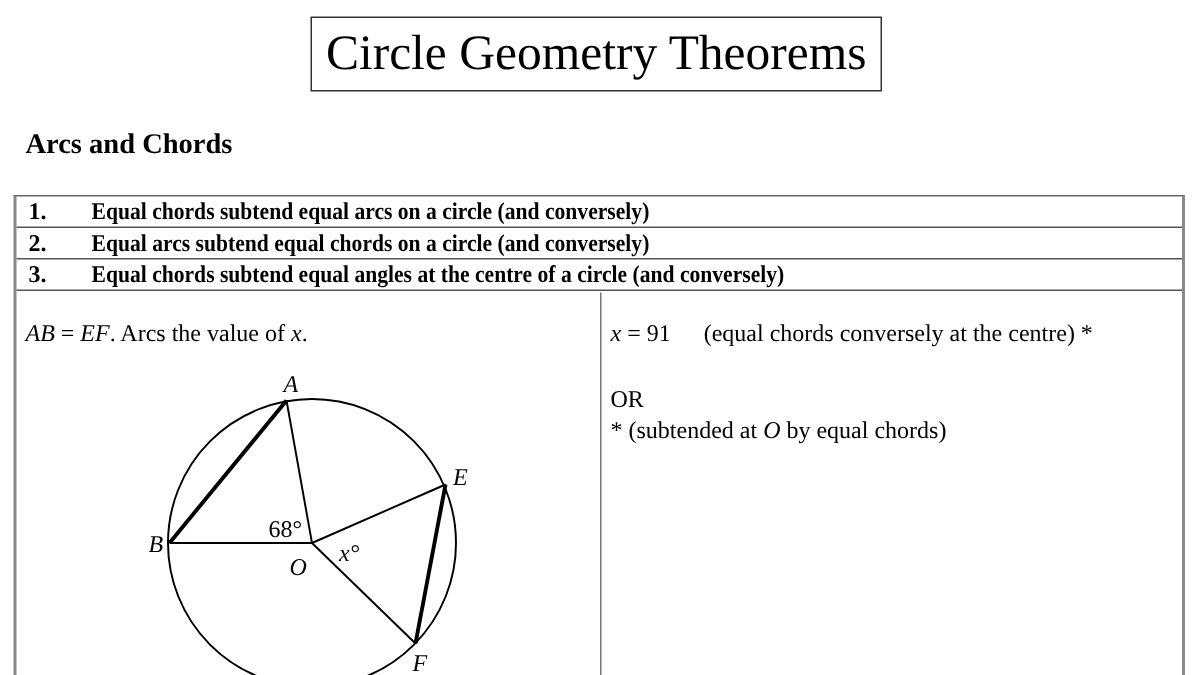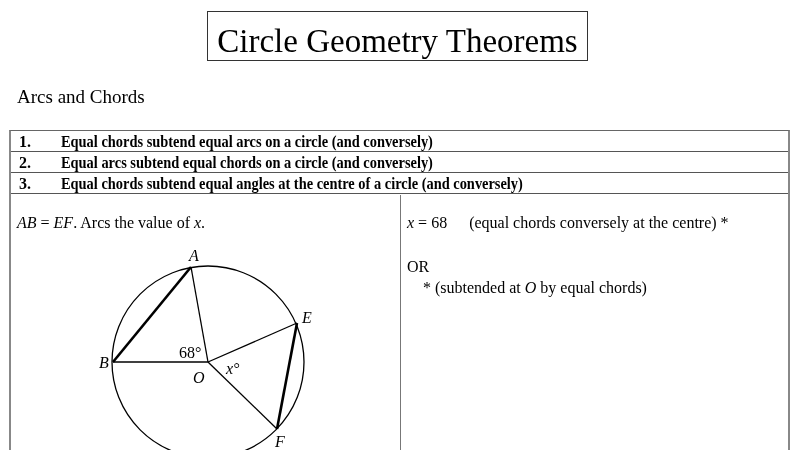--- a/index.html
+++ b/index.html
@@ -1,22 +1,22 @@
 <!DOCTYPE html>
 <html><head>
 <meta charset="utf-8">
 <style>
   html, body { margin:0; padding:0; background:#ffffff; }
   body { width:800px; height:450px; position:relative; overflow:hidden;
          font-family:"Liberation Serif", "DejaVu Serif", serif; color:#000; }
   .title-box { position:absolute; left:207px; top:11px; width:381px; height:50px;
                border:1.2px solid #333; box-sizing:border-box;
-               display:flex; align-items:flex-end; justify-content:center;
+               display:flex; align-items:center; justify-content:center;
                font-size:33px; letter-spacing:0px; }
-  .section-heading { position:absolute; left:17px; top:86px; font-size:19px; font-weight:normal; }
+  .section-heading { position:absolute; left:17px; top:86px; font-size:19px; font-weight:bold; }
   .table { position:absolute; left:9px; top:130px; width:781px; height:330px;
            border-left:2px solid #888; border-right:2px solid #888; border-top:1.5px solid #666;
            box-sizing:border-box; }
   .row { position:absolute; left:0; right:0; height:21px; border-bottom:1.5px solid #555;
          font-weight:bold; font-size:16px; line-height:21px; box-sizing:border-box;
          transform-origin:left center; }
   .row .num { position:absolute; left:8px; }
   .row .txt { position:absolute; left:50px; white-space:nowrap; transform:scaleX(0.9); transform-origin:left center; }
   .col-divider { position:absolute; left:389px; top:64px; bottom:0; width:0; border-left:1.5px solid #777; }
   .question { position:absolute; left:17px; top:214px; font-size:16px; white-space:nowrap; }
@@ -48,24 +48,24 @@
     <span class="txt">Equal chords subtend equal angles at the centre of a circle (and conversely)</span>
   </div>
   <div class="col-divider"></div>
 </div>
 
 <div class="question">
   <i>AB</i><span> = </span><i>EF</i><span>. Arcs the value of </span><i>x</i><span>.</span>
 </div>
 
 <div class="answer" style="top:214px;">
-  <i>x</i><span> = 68</span><span style="display:inline-block;width:22px;"></span><span>(equal chords conversely at the centre) *</span>
+  <i>x</i><span> = 91</span><span style="display:inline-block;width:22px;"></span><span>(equal chords conversely at the centre) *</span>
 </div>
 <div class="answer" style="top:258px;">OR</div>
-<div class="answer" style="top:279px;margin-left:16px;">
+<div class="answer" style="top:279px;">
   <span>* (subtended at </span><i>O</i><span> by equal chords)</span>
 </div>
 
 <svg class="diagram" width="800" height="450" viewBox="0 0 800 450">
   <circle cx="208" cy="362" r="96" fill="none" stroke="#000" stroke-width="1.3"></circle>
 
   <line x1="208" y1="362" x2="191" y2="267" stroke="#000" stroke-width="1.3"></line>
   <line x1="208" y1="362" x2="113" y2="362" stroke="#000" stroke-width="1.3"></line>
   <line x1="208" y1="362" x2="297" y2="323" stroke="#000" stroke-width="1.3"></line>
   <line x1="208" y1="362" x2="277" y2="429" stroke="#000" stroke-width="1.3"></line>

